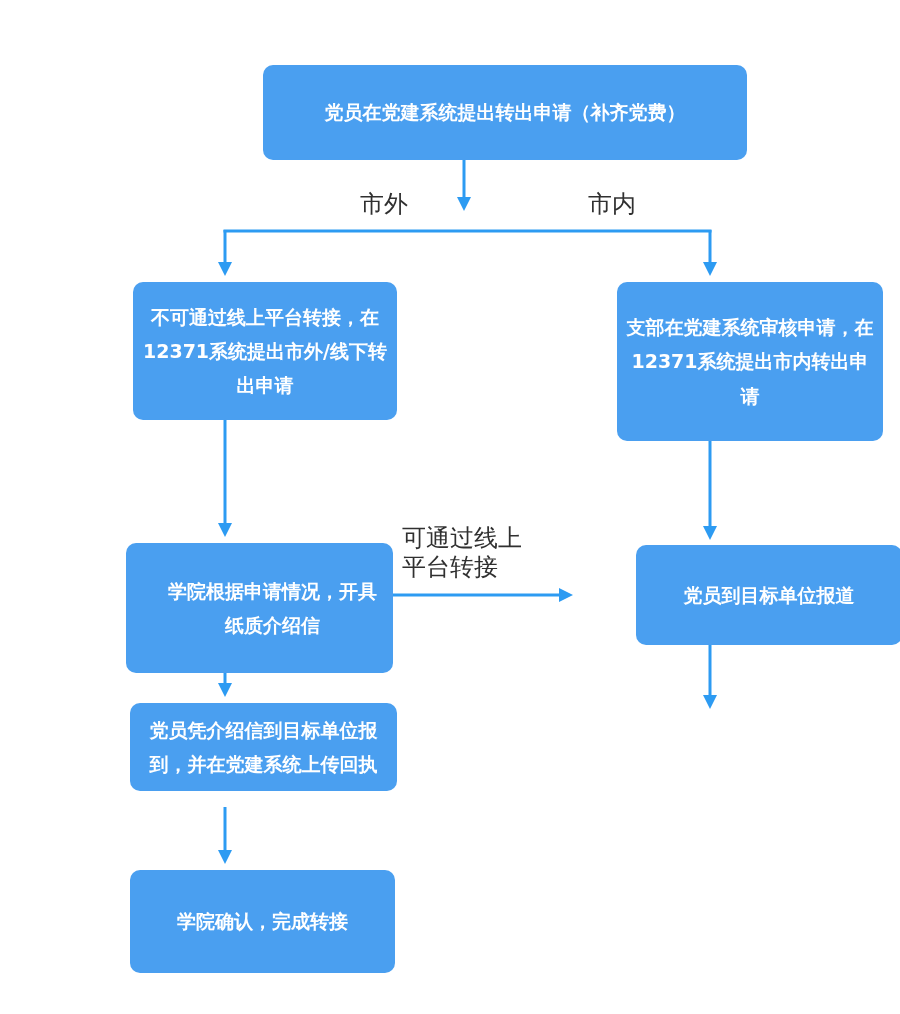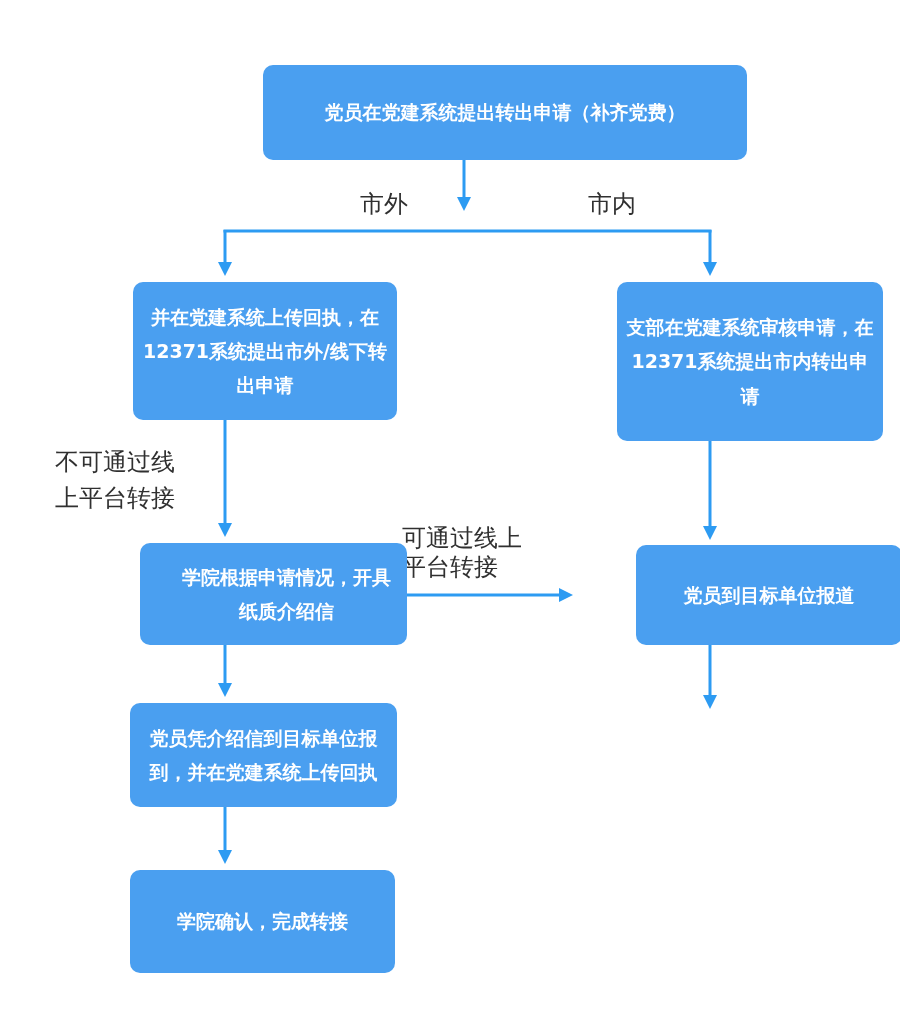--- a/index.html
+++ b/index.html
@@ -85,30 +85,29 @@
 
     <line x1="225" y1="807" x2="225" y2="851" marker-end="url(#arrow)"></line>
   </svg>
 
   <div class="node" style="left:223px; top:65px; width:484px; height:95px;">党员在党建系统提出转出申请（补齐党费）</div>
 
   <div class="edge-label label-lg" style="left:360px; top:186px;">市外</div>
 
   <div class="edge-label label-lg" style="left:588px; top:186px;">市内</div>
 
-  <div class="node" style="left:93px; top:282px; width:264px; height:138px;">并在党建系统上传回执，在12371系统提出市外/线下转出申请</div>
+  <div class="node" style="left:93px; top:282px; width:264px; height:138px;">不可通过线上平台转接，在12371系统提出市外/线下转出申请</div>
 
   <div class="node" style="left:577px; top:282px; width:266px; height:159px;">支部在党建系统审核申请，在12371系统提出市内转出申请</div>
 
-  <div class="edge-label label-lg" style="left:55px; top:444px; width:130px;">不可通过线上平台转接</div>
 
   <div class="edge-label label-md" style="left:402px; top:524px; width:128px;">可通过线上平台转接</div>
 
-  <div class="node" style="left:100px; top:543px; width:267px; height:102px;padding-left:34px;">学院根据申请情况，开具纸质介绍信</div>
+  <div class="node" style="left:86px; top:543px; width:267px; height:130px;padding-left:34px;">学院根据申请情况，开具纸质介绍信</div>
 
   <div class="node" style="left:596px; top:545px; width:266px; height:100px;">党员到目标单位报道</div>
 
-  <div class="node" style="left:90px; top:703px; width:267px; height:104px;">党员凭介绍信到目标单位报到，并在党建系统上传回执</div>
+  <div class="node" style="left:90px; top:703px; width:267px; height:88px;">党员凭介绍信到目标单位报到，并在党建系统上传回执</div>
 
 
   <div class="node" style="left:90px; top:870px; width:265px; height:103px;">学院确认，完成转接</div>
 
 </div>
 
 </body></html>

